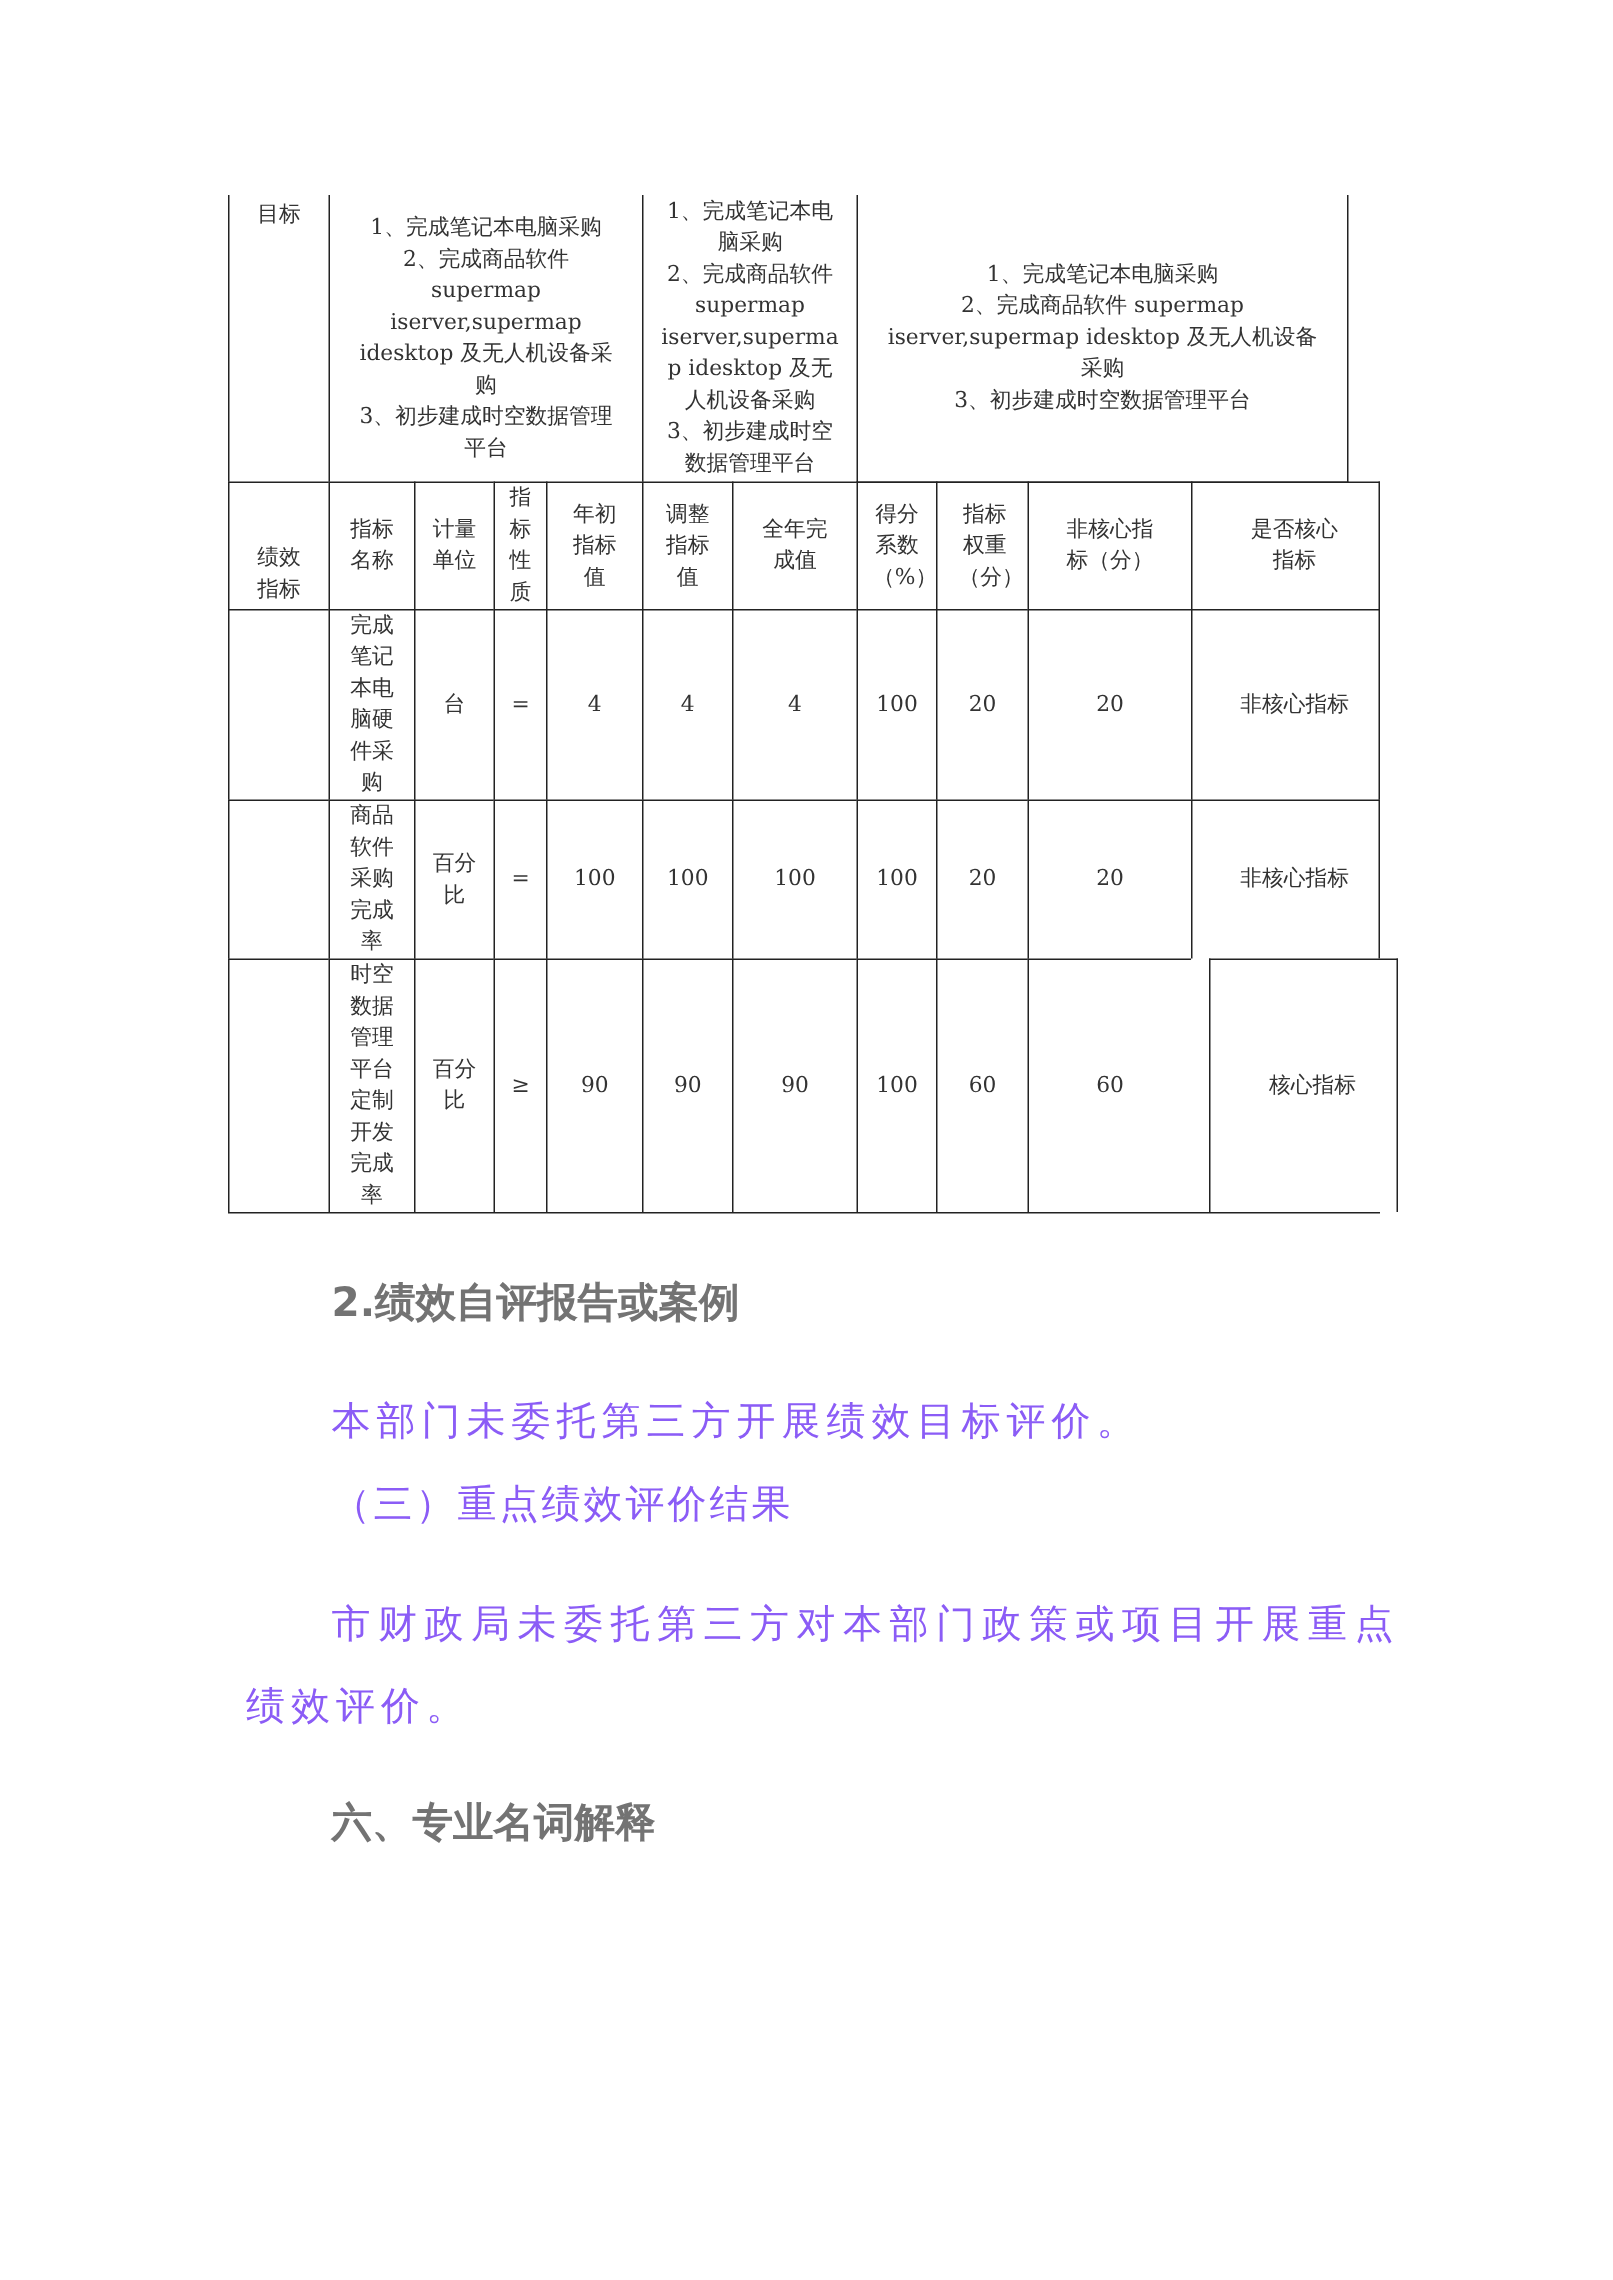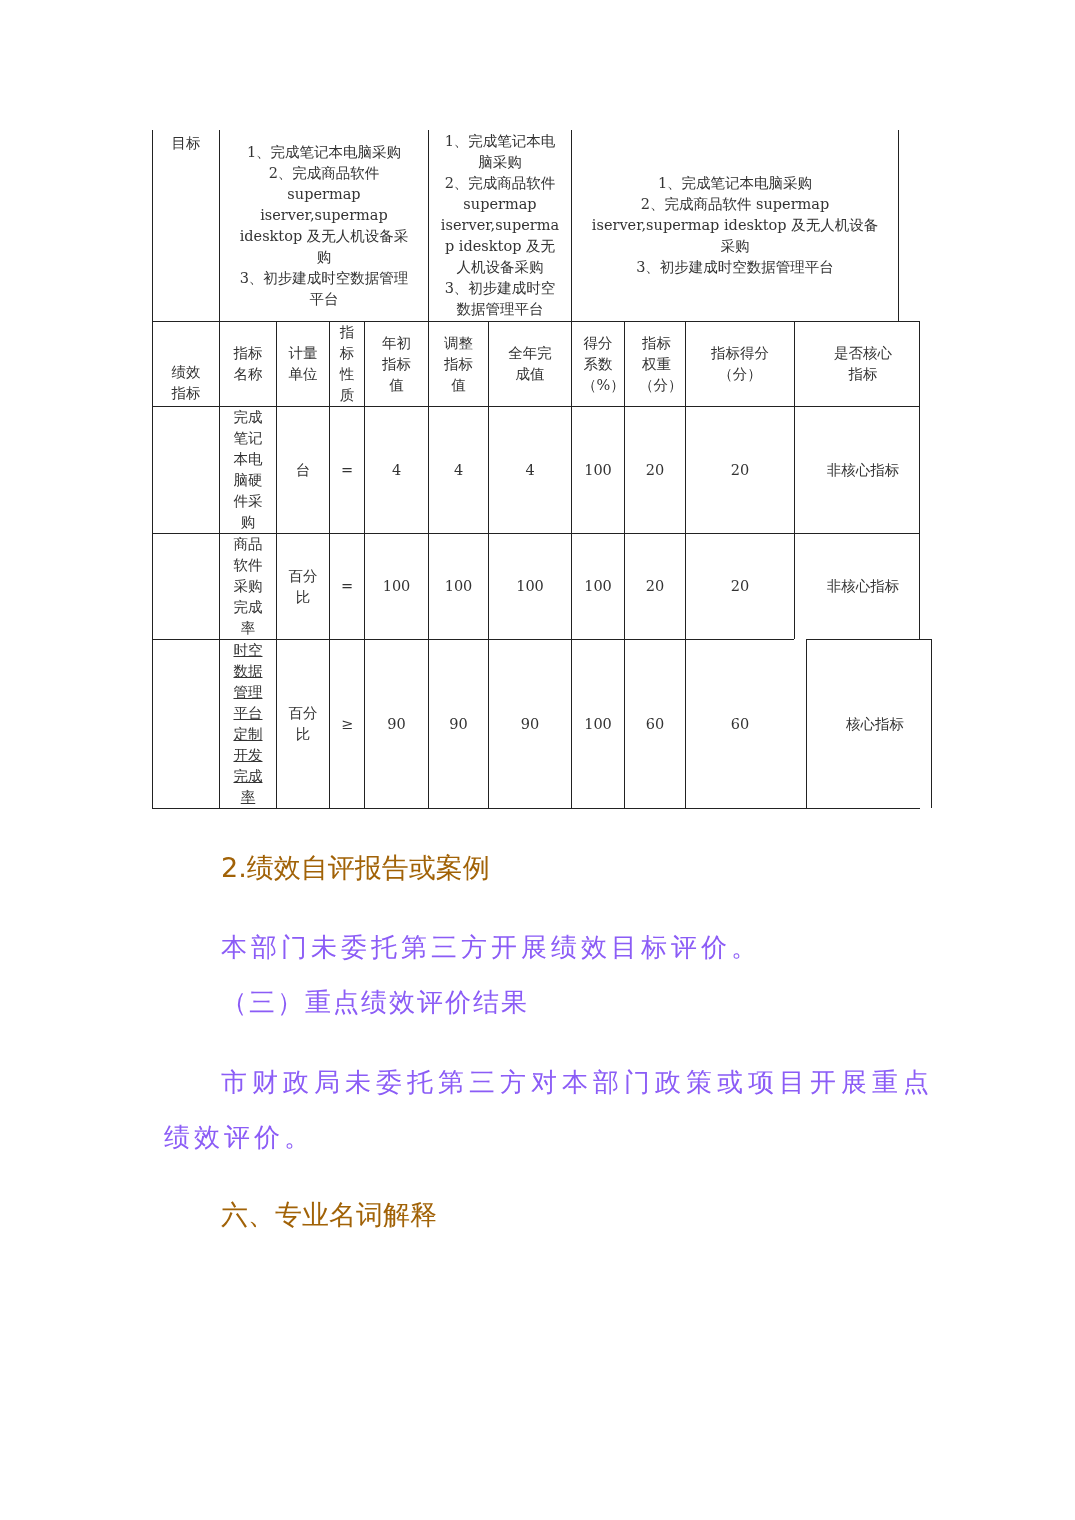--- a/index.html
+++ b/index.html
@@ -10,21 +10,21 @@
           justify-content:center; text-align:center; font-size:14.5px; line-height:21px; color:#333; }
   .cell span { display:block; }
   .bl { border-left:1px solid #222; }
   .br { border-right:1px solid #222;padding-left:12px; }
   .bt { border-top:1px solid #222; }
   .bb { border-bottom:1px solid #222; }
   .pre { white-space:pre-line; }
   .top { align-items:flex-start; padding-top:3px; }
   .vert { width:1.2em; word-break:break-all; }
   .vert2 { width:2.2em; word-break:break-all; }
-  .heading { position:absolute; font-family:"DejaVu Sans","Liberation Sans",sans-serif; font-weight:normal; color:#a16207; }
+  .heading { position:absolute; font-family:"DejaVu Sans","Liberation Sans",sans-serif; font-weight:bold; color:#737373; }
   .para { position:absolute; font-family:"DejaVu Sans","Liberation Sans",sans-serif; color:#8b5cf6; letter-spacing:4px; }
 </style>
 </head>
 <body>
 
 <div class="tbl">
 
   <div class="cell top bl" style="left:152px;top:130px;width:67px;height:191px;">
     <span>目标</span>
   </div>
@@ -78,21 +78,21 @@
   <div class="cell bl bt" style="left:488px;top:321px;width:83px;height:85px;">
       <span style="width:3.2em;">全年完成值</span>
     </div>
   <div class="cell bl bt" style="left:571px;top:321px;width:53px;height:85px;">
       <span class="vert2">得分系数（%）</span>
     </div>
   <div class="cell bl bt" style="left:624px;top:321px;width:61px;height:85px;text-align:right;">
       <span class="vert2">指标权重（分）</span>
     </div>
   <div class="cell bl bt" style="left:685px;top:321px;width:109px;height:85px;">
-      <span style="width:4.3em;">指标得分（分）</span>
+      <span style="width:4.3em;">非核心指标（分）</span>
     </div>
   <div class="cell bl br bt" style="left:794px;top:321px;width:126px;height:85px;">
       <span style="width:4.3em;">是否核心指标</span>
     </div>
 
   <div id="rows">
       <div>
         <div class="cell bl bt" style="left: 152px; top: 406px; width: 67px; height: 127px;"></div>
         <div class="cell bl bt" style="left: 219px; top: 406px; width: 57px; height: 127px;">
           <span class="vert2">完成笔记本电脑硬件采购</span>
@@ -153,21 +153,21 @@
         </div>
         <div class="cell bl bt" style="left: 685px; top: 533px; width: 109px; height: 106px;">
           <span>20</span>
         </div>
         <div class="cell bl bt br" style="left: 794px; top: 533px; width: 126px; height: 106px;">
           <span>非核心指标</span>
         </div>
       </div>
       <div>
         <div class="cell bl bt" style="left: 152px; top: 639px; width: 67px; height: 169px;"></div>
-        <div class="cell bl bt" style="left: 219px; top: 639px; width: 57px; height: 169px; text-decoration: underline;">
+        <div class="cell bl bt" style="left: 219px; top: 639px; width: 57px; height: 169px;">
           <span class="vert2">时空数据管理平台定制开发完成率</span>
         </div>
         <div class="cell bl bt" style="left: 276px; top: 639px; width: 53px; height: 169px;">
           <span class="vert2">百分比</span>
         </div>
         <div class="cell bl bt" style="left: 329px; top: 639px; width: 35px; height: 169px;">
           <span>≥</span>
         </div>
         <div class="cell bl bt" style="left: 364px; top: 639px; width: 64px; height: 169px;">
           <span>90</span>

